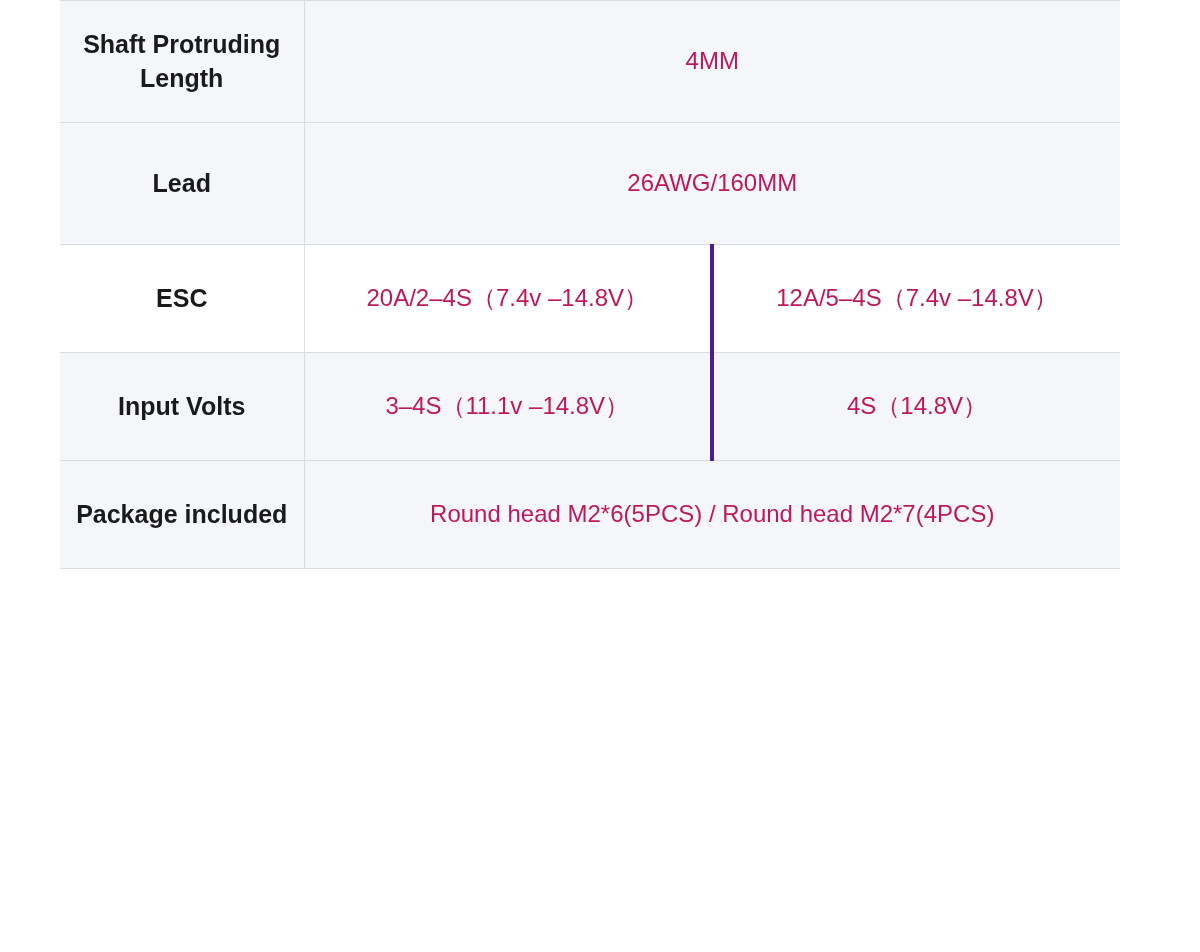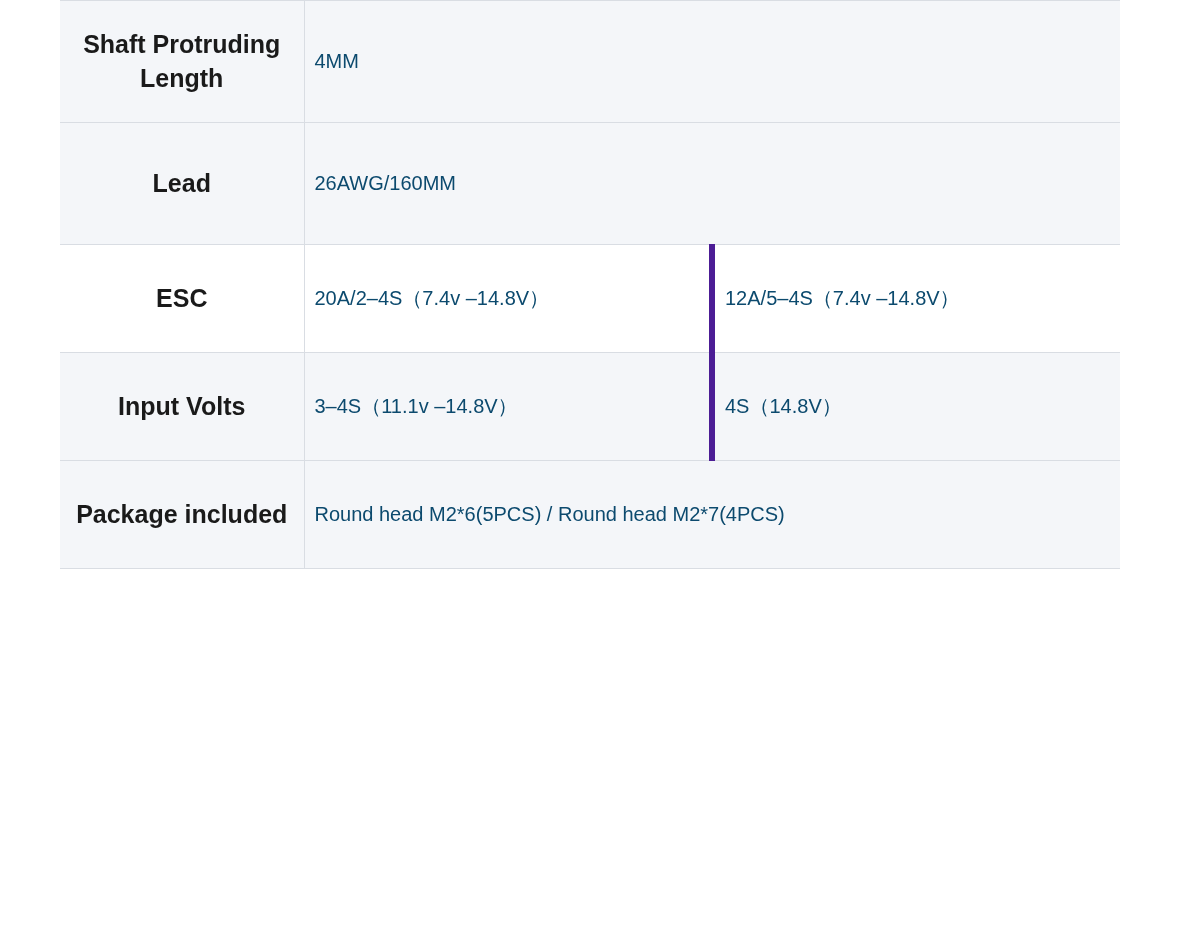--- a/index.html
+++ b/index.html
@@ -41,28 +41,29 @@
     width: 244px;
     border-right: 1px solid #d9dde3;
     text-align: center;
     font-weight: bold;
     font-size: 25px;
     line-height: 1.35;
     color: #1a1a1a;
     padding: 14px 10px;
   }
   td.value {
-    font-size: 20px;
+    text-align: center;
+    font-size: 24px;
     line-height: 1.35;
-    color: #0c4a6e;
+    color: #be185d;
     padding: 14px 10px;
     font-weight: 400;
   }
   td.value.split-left {
-    border-right: 6px solid #4c1d95;
+    border-right: 4px solid #4c1d95;
     width: 418px;
   }
   tr.shaded td {
     background: #f4f6f9;
   }
   tr.plain td {
     background: #ffffff;
   }
   tr.first-row td {
     border-top: 1px solid #d9dde3;

